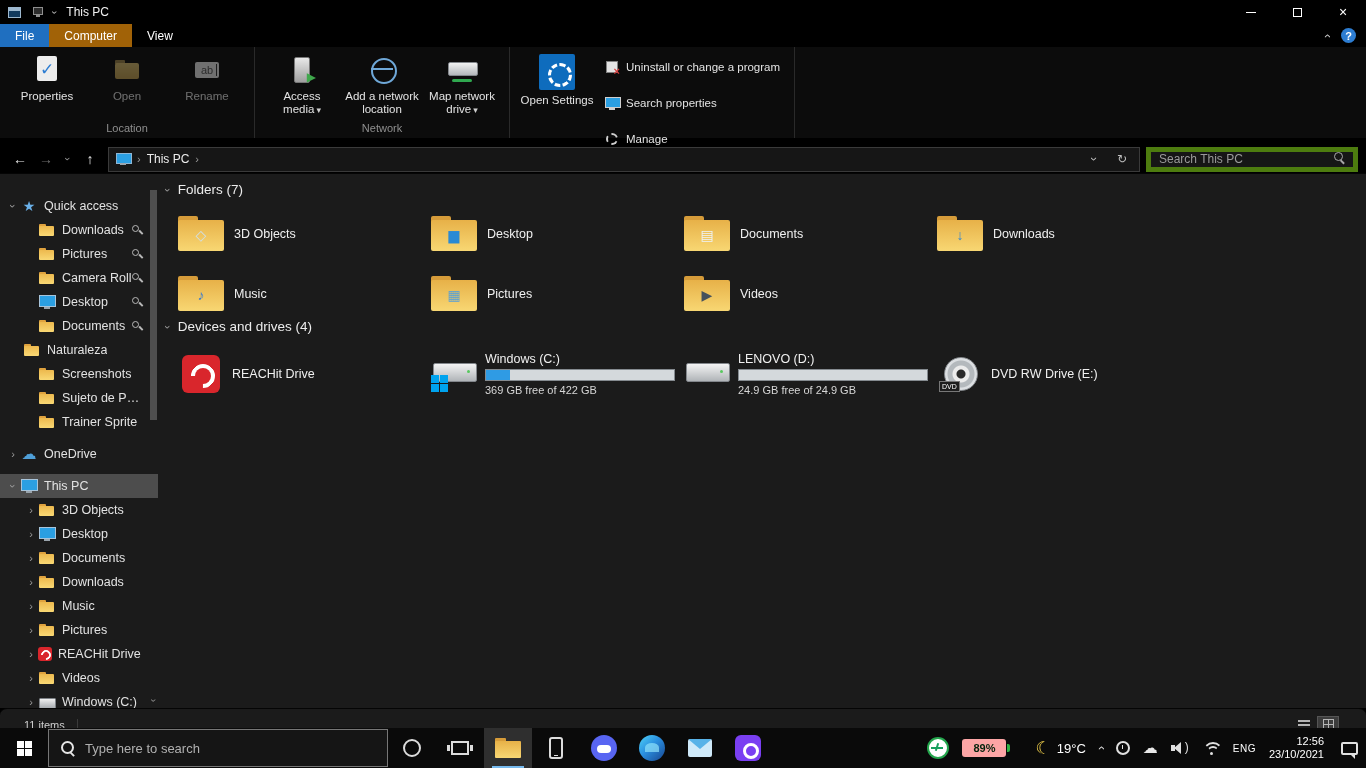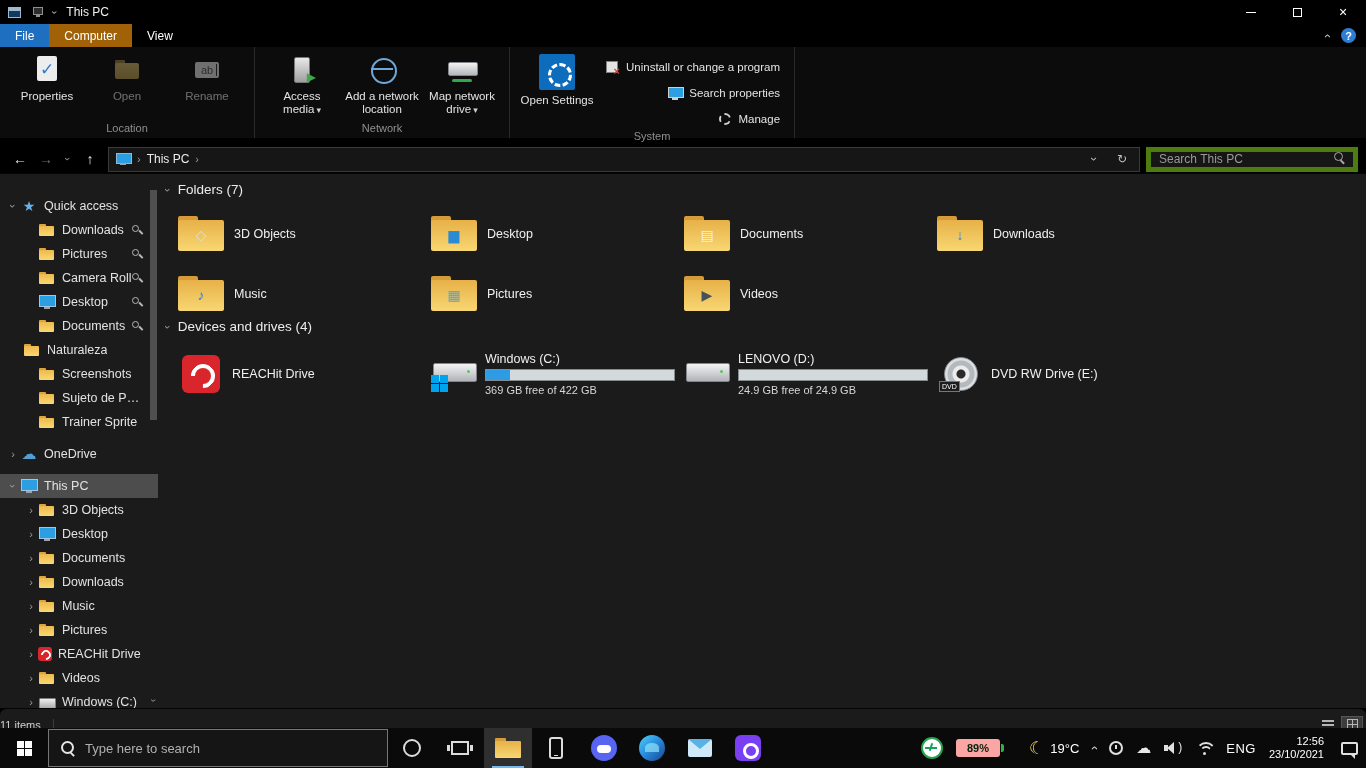--- a/index.html
+++ b/index.html
@@ -32,21 +32,21 @@
 
   
   .ribbon{position:absolute;left:0;top:47px;right:0;height:91px;background:#0c0c0c;display:flex;}
   .rgroup{display:flex;flex-direction:column;border-right:1px solid #2a2a2a;padding:0 4px;}
   .rrow{flex:1;display:flex;align-items:flex-start;padding:4px 4px 0 4px;gap:2px;}
   .rbtn{display:flex;flex-direction:column;align-items:center;width:78px;padding-top:2px;}
   .rbtn.dim{opacity:.45;}
   .rlab{font-size:11.5px;line-height:13px;text-align:center;color:#e3e3e3;max-width:78px;}
   .rlab .dd{font-size:9px;color:#cfcfcf;margin-left:2px;}
   .rgroup-label{text-align:center;color:#8f8f8f;font-size:11px;padding:1px 0 4px;}
-  .rsmallcol{display:flex;flex-direction:column;gap:6px;padding-top:6px;align-items:flex-end;}
+  .rsmallcol{display:flex;flex-direction:column;gap:16px;padding-top:6px;}
   .rsmall{display:flex;align-items:center;height:20px;padding:0 6px;}
   .rsmall-lab{font-size:11.5px;color:#e3e3e3;white-space:nowrap;}
 
   .ri{width:32px;height:32px;position:relative;margin:1px auto 4px;flex:none;}
   .ri-properties::before{content:"";position:absolute;left:6px;top:2px;width:20px;height:25px;background:#ededed;border-radius:2px;}
   .ri-properties::after{content:"✓";position:absolute;left:9px;top:5px;color:#2d7dd2;font-size:17px;font-weight:bold;}
   .ri-open::before{content:"";position:absolute;left:4px;top:6px;width:10px;height:4px;background:#9b8148;border-radius:1px 1px 0 0;}
   .ri-open::after{content:"";position:absolute;left:4px;top:9px;width:24px;height:16px;background:linear-gradient(#cfb468,#b headset);background:linear-gradient(#d6bb6e,#bf9d4e);border-radius:2px;}
   .ri-rename::before{content:"ab";position:absolute;left:4px;top:8px;width:24px;height:16px;background:#e9e9e9;color:#555;font-size:11px;text-align:center;line-height:16px;border-radius:2px;}
   .ri-rename::after{content:"";position:absolute;right:6px;top:10px;width:1px;height:12px;background:#333;}
@@ -131,21 +131,21 @@
   .bigdrive::after{content:"";position:absolute;right:7px;top:17px;width:3px;height:3px;border-radius:50%;background:#58c85e;}
   .winlogo{position:absolute;left:0;bottom:3px;width:17px;height:17px;display:grid;grid-template-columns:8px 8px;grid-template-rows:8px 8px;gap:1px;z-index:2;}
   .winlogo i{background:#00a3ee;display:block;}
   .bigdvd{position:relative;width:46px;height:42px;flex:none;}
   .bigdvd::before{content:"";position:absolute;left:7px;top:4px;width:32px;height:32px;border-radius:50%;border:1px solid #84888c;background:radial-gradient(circle,#2a2a2a 0 4px,#ececec 5px 8px,#b4b9bd 9px 13px,#dcdfe2 14px 16px);}
   .dvdbadge{position:absolute;left:2px;bottom:3px;background:#1d1d1d;color:#fff;font-size:7px;line-height:9px;padding:0 2px;border:1px solid #777;z-index:2;}
   .bigreachit{width:38px;height:38px;background:#d9262c;border-radius:6px;position:relative;flex:none;margin:0 4px;}
   .bigreachit::before{content:"";position:absolute;left:9px;top:9px;width:16px;height:16px;border:4px solid #fff;border-radius:50%;border-bottom-color:transparent;transform:rotate(45deg);}
 
   
-  .status{position:absolute;left:0;right:0;top:708px;height:32px;background:#1b1b1b;border-top:1px solid #050505;display:flex;align-items:center;padding:0 0;font-size:11px;color:#cfcfcf;border-radius:7px;}
+  .status{position:absolute;left:0;right:0;top:708px;height:32px;background:#1b1b1b;border-top:1px solid #050505;display:flex;align-items:center;padding:0 24px;font-size:11px;color:#cfcfcf;border-radius:7px;}
   .st-div{width:1px;height:12px;background:#3a3a3a;margin-left:12px;}
   .st-views{margin-left:auto;display:flex;gap:4px;padding-right:4px;}
   .v-btn{width:20px;height:16px;display:flex;align-items:center;justify-content:center;}
   .v-btn.active{background:#3c3c3c;outline:1px solid #555;}
   .v-details{width:12px;height:10px;background:repeating-linear-gradient(#b5b5b5 0 2px,transparent 2px 4px);}
   .v-tiles{width:11px;height:11px;border:1px solid #b5b5b5;position:relative;}
   .v-tiles::before{content:"";position:absolute;left:4px;top:0;bottom:0;width:1px;background:#b5b5b5;}
   .v-tiles::after{content:"";position:absolute;top:4px;left:0;right:0;height:1px;background:#b5b5b5;}
 
   
@@ -195,21 +195,21 @@
   .tr-clock::after{content:"";position:absolute;left:4px;top:2px;width:1.5px;height:4px;background:#e0e0e0;}
   .tr-cloud{color:#e8e8e8;font-size:15px;}
   .spk{position:relative;width:18px;height:14px;}
   .spk::before{content:"";position:absolute;left:0;top:4px;width:4px;height:6px;background:#e0e0e0;}
   .spk::after{content:"";position:absolute;left:3px;top:1px;border-top:6px solid transparent;border-bottom:6px solid transparent;border-right:7px solid #e0e0e0;}
   .spk .wave{position:absolute;right:0;top:-1px;color:#e0e0e0;font-size:12px;}
   .wifi{width:18px;height:14px;position:relative;}
   .wifi::before{content:"";position:absolute;left:1px;top:1px;width:16px;height:16px;border:2px solid #e0e0e0;border-radius:50%;clip-path:polygon(0 0,100% 0,50% 55%);}
   .wifi::after{content:"";position:absolute;left:5px;top:5px;width:8px;height:8px;border:2px solid #e0e0e0;border-radius:50%;clip-path:polygon(0 0,100% 0,50% 60%);}
   .wifi .dot{position:absolute;left:8px;top:11px;width:3px;height:3px;border-radius:50%;background:#e0e0e0;}
-  .lang{font-size:13px;letter-spacing:.5px;color:#fff;}
+  .lang{font-size:10px;letter-spacing:.5px;color:#fff;}
   .clockblk{display:flex;flex-direction:column;align-items:flex-end;font-size:11px;line-height:13px;color:#fff;text-align:right;}
   .bub{width:17px;height:13px;border:2px solid #e0e0e0;border-radius:2px;position:relative;margin-left:4px;}
   .bub::after{content:"";position:absolute;right:1px;bottom:-6px;border:3px solid transparent;border-top-color:#e0e0e0;border-right-color:#e0e0e0;}
 </style>
 </head>
 <body>
 
 <div class="screen">
 
   <div class="titlebar">

